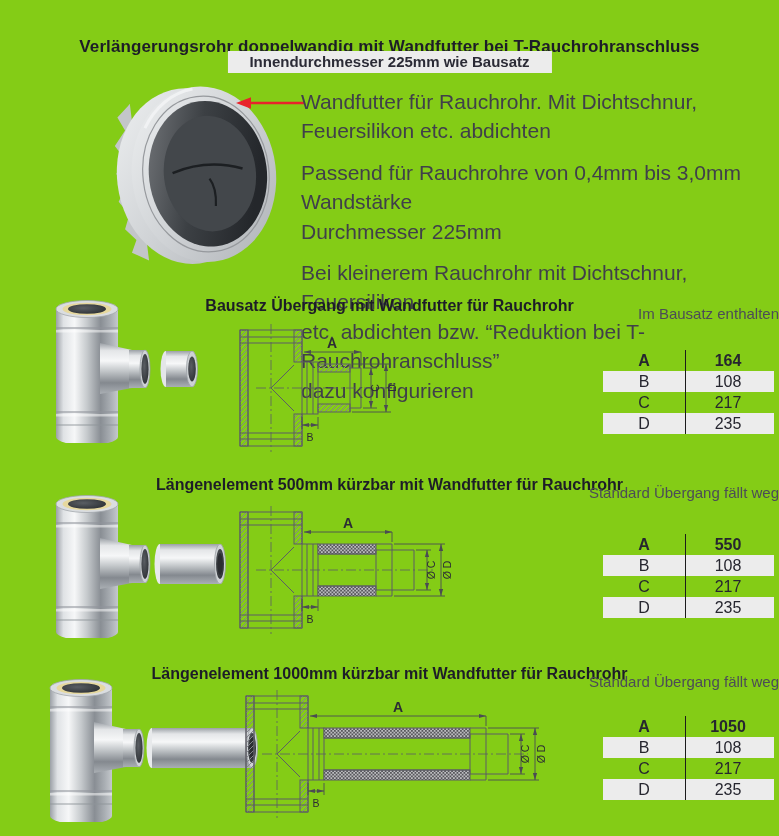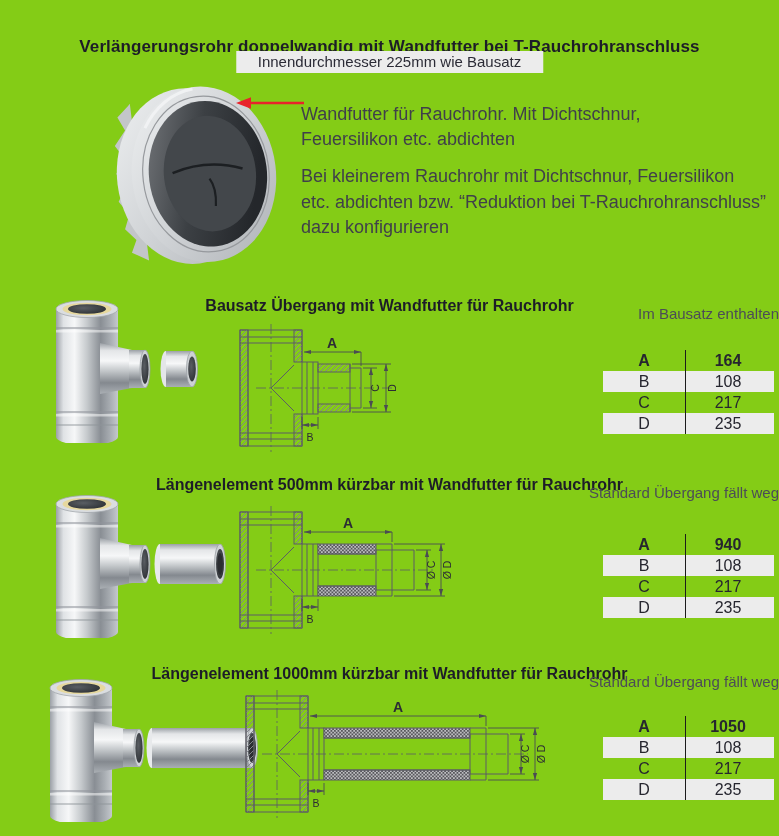--- a/index.html
+++ b/index.html
@@ -1,24 +1,24 @@
 <!DOCTYPE html>
 <html><head>
 <meta charset="utf-8">
 <style>
   html,body{margin:0;padding:0;background:#fff;}
   .page{position:relative;width:779px;height:836px;background:#84cc16;overflow:hidden;
         font-family:"Liberation Sans",sans-serif;color:#1d1d28;}
   .page-title{position:absolute;top:26px;left:0;width:100%;text-align:center;
         font-size:17px;font-weight:700;color:#1d1d28;letter-spacing:.1px;}
   .subtitle-bar{position:absolute;top:51px;left:50%;transform:translateX(-50%);
-        background:#ececec;padding:2px 22px 3px;font-size:15px;font-weight:400;color:#2b2b36;white-space:nowrap;}
+        background:#ececec;padding:2px 22px 3px;font-size:15px;font-weight:700;color:#2b2b36;white-space:nowrap;}
   .hero-ring{position:absolute;left:103px;top:74px;}
   .hero-arrow{position:absolute;left:236px;top:96px;}
-  .hero-text{position:absolute;left:301px;top:102px;width:468px;font-size:18px;line-height:1.4;color:#40404a;}
+  .hero-text{position:absolute;left:301px;top:87px;width:468px;font-size:21px;line-height:1.4;color:#40404a;}
   .hero-text p{margin:0 0 12px;white-space:pre-line;}
   .sec-heading{position:absolute;left:0;width:100%;text-align:center;font-size:16px;font-weight:700;color:#1d1d28;}
   .sec-sub{position:absolute;left:0;width:100%;text-align:right;font-size:15px;font-weight:400;color:#4c4c57;}
   .abs{position:absolute;}
   .dim-table{position:absolute;border-collapse:collapse;font-size:16px;color:#26262f;}
   .dim-table td{text-align:center;padding:0;height:21px;}
   .dim-table td.lbl{width:82px;border-right:1.5px solid #1c1c1c;}
   .dim-table td.val{width:84px;padding-right:4px;}
   .dim-table tr:nth-child(even){background:#ececec;}
   .dim-table tr.first td{font-weight:700;}
@@ -95,20 +95,22 @@
   </svg>
 
   <svg class="hero-arrow" width="68" height="14" viewBox="0 0 68 14">
     <line x1="13" y1="7" x2="68" y2="7" stroke="#e8232b" stroke-width="2.6"></line>
     <path d="M0,7 L15,1.2 L15,12.8 Z" fill="#e8232b"></path>
   </svg>
 
   <div class="hero-text">
     <p>Wandfutter für Rauchrohr. Mit Dichtschnur,
 Feuersilikon etc. abdichten</p>
+    <p>Passend für Rauchrohre von 0,4mm bis 3,0mm Wandstärke
+Durchmesser 225mm</p>
     <p>Bei kleinerem Rauchrohr mit Dichtschnur, Feuersilikon
 etc. abdichten bzw. “Reduktion bei T-Rauchrohranschluss”
 dazu konfigurieren</p>
   </div>
 
   <h2 class="sec-heading" style="top:284px">Bausatz Übergang mit Wandfutter für Rauchrohr</h2>
   <div class="sec-sub" style="top:305px">Im Bausatz enthalten</div>
 
   <svg class="abs" style="left:26px;top:293px" width="185" height="150" viewBox="0 0 185 150">
     <g>
@@ -288,21 +290,21 @@
       <text x="80" y="119" font-size="10.5" text-anchor="middle">B</text>
       <text transform="translate(205 66) rotate(-90)" font-size="10.5" text-anchor="middle">Ø C</text>
       <text transform="translate(221 66) rotate(-90)" font-size="10.5" text-anchor="middle">Ø D</text>
     </g>
   </svg>
 
   <table class="dim-table" style="left:603px;top:534px">
     <tbody>
       <tr class="first">
           <td class="lbl">A</td>
-          <td class="val">940</td>
+          <td class="val">550</td>
         </tr>
       <tr>
           <td class="lbl">B</td>
           <td class="val">108</td>
         </tr>
       <tr>
           <td class="lbl">C</td>
           <td class="val">217</td>
         </tr>
       <tr>

